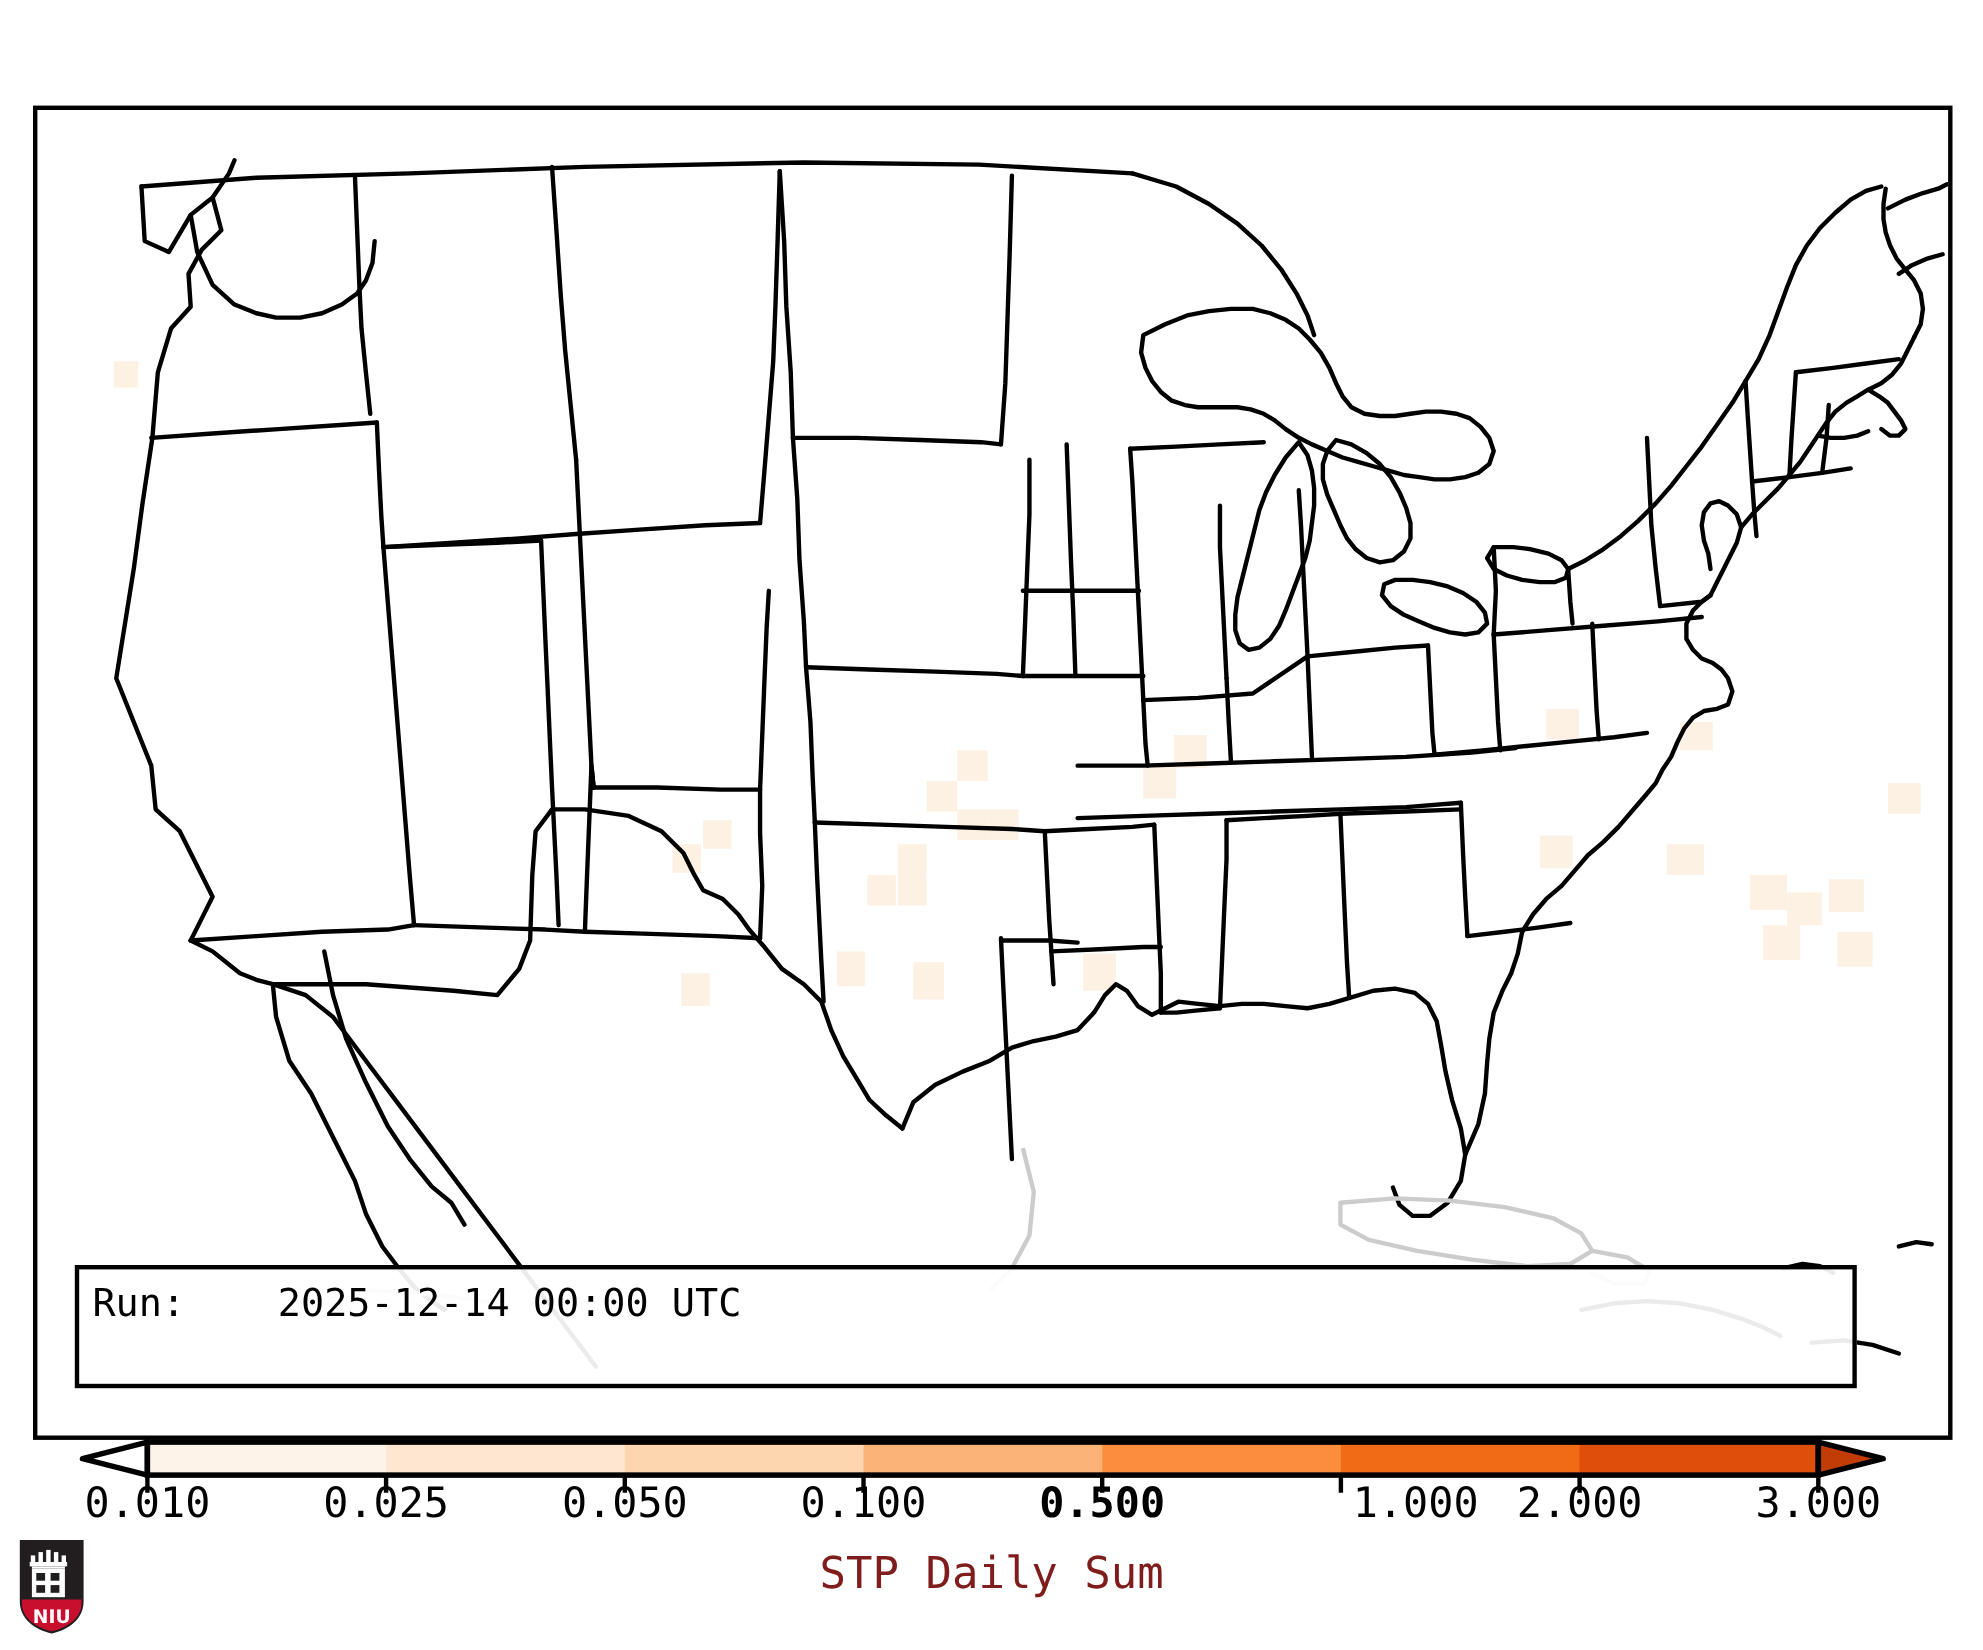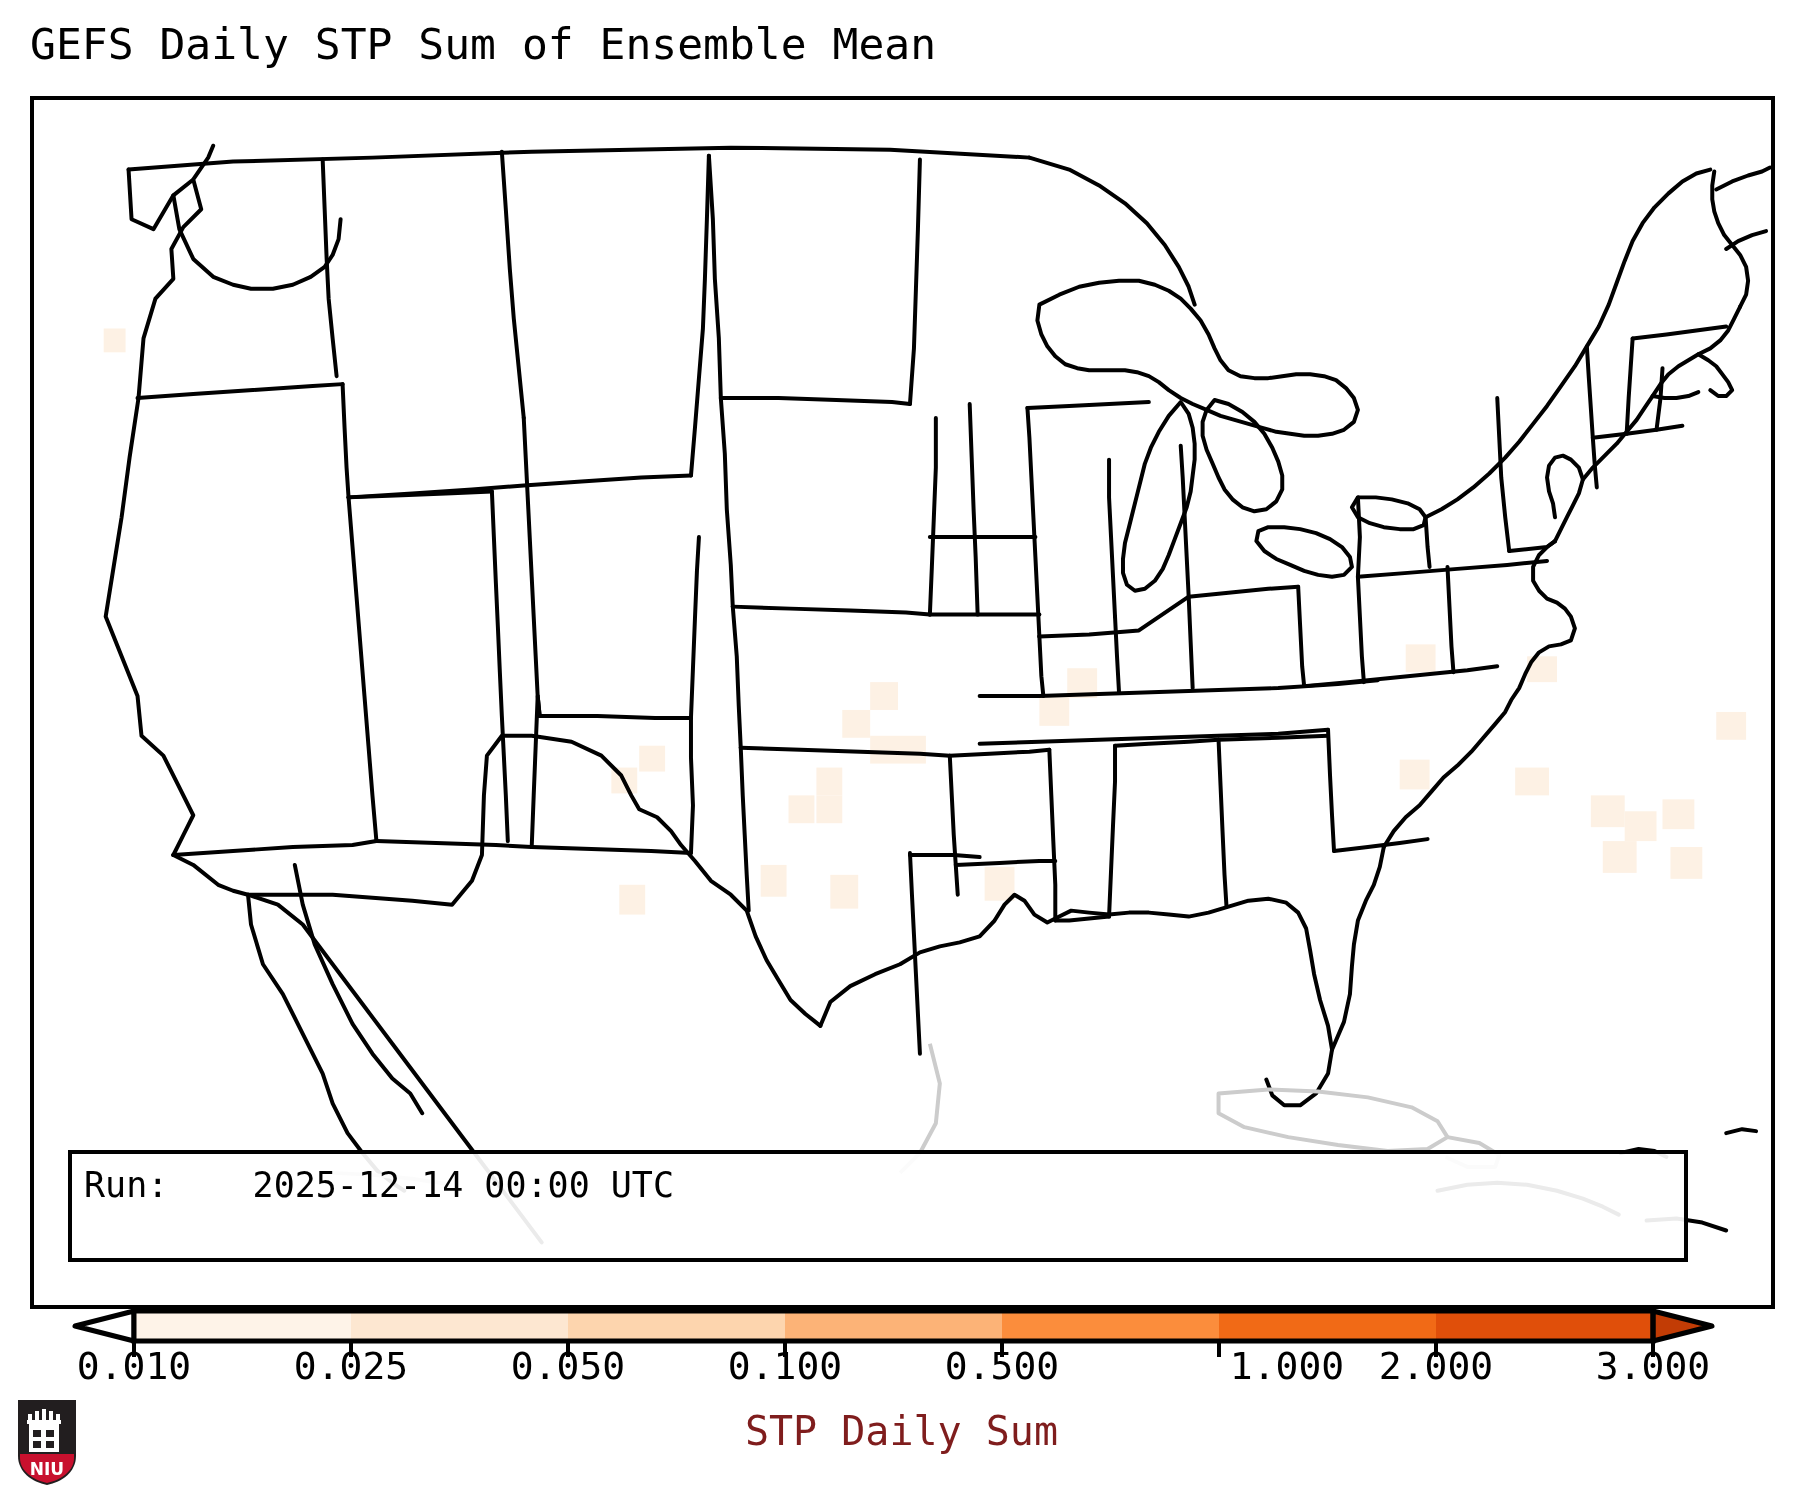--- a/index.html
+++ b/index.html
@@ -116,21 +116,20 @@
     width: 62px;
     height: 88px;
     z-index: 7;
   }
 </style>
 </head>
 <body>
 
 <div id="page">
 
-  <div id="map-title">GEFS Daily STP Sum of Ensemble Mean</div>
 
   <div id="map-frame">
 
     <svg id="shading-layer" viewBox="0 0 1745 1213" preserveAspectRatio="none">
       <g fill="#FDF1E4">
 
         <rect x="70" y="230" width="22" height="24"></rect>
 
         <rect x="580" y="672" width="26" height="26"></rect>
         <rect x="608" y="650" width="26" height="26"></rect>
@@ -386,21 +385,21 @@
           <line x1="1436" x2="1436" y1="41" y2="57"></line>
           <line x1="1653" x2="1653" y1="41" y2="57"></line>
         </g>
     </svg>
 
     <div id="cb-ticklabels">
         <div class="cb-ticklabel" style="left: 134px;">0.010</div>
         <div class="cb-ticklabel" style="left: 351px; text-align: right;">0.025</div>
         <div class="cb-ticklabel" style="left: 568px;">0.050</div>
         <div class="cb-ticklabel" style="left: 785px;">0.100</div>
-        <div class="cb-ticklabel" style="left: 1002px;">0.500</div>
+        <div class="cb-ticklabel" style="left: 1002px; font-weight: bold;">0.500</div>
         <div class="cb-ticklabel" style="left: 1287px;">1.000</div>
         <div class="cb-ticklabel" style="left: 1436px;">2.000</div>
         <div class="cb-ticklabel" style="left: 1653px;">3.000</div>
       </div>
 
     <div id="cb-axis-label">STP Daily Sum</div>
   </div>
 
   <svg id="niu-logo" viewBox="0 0 62 88">
 

